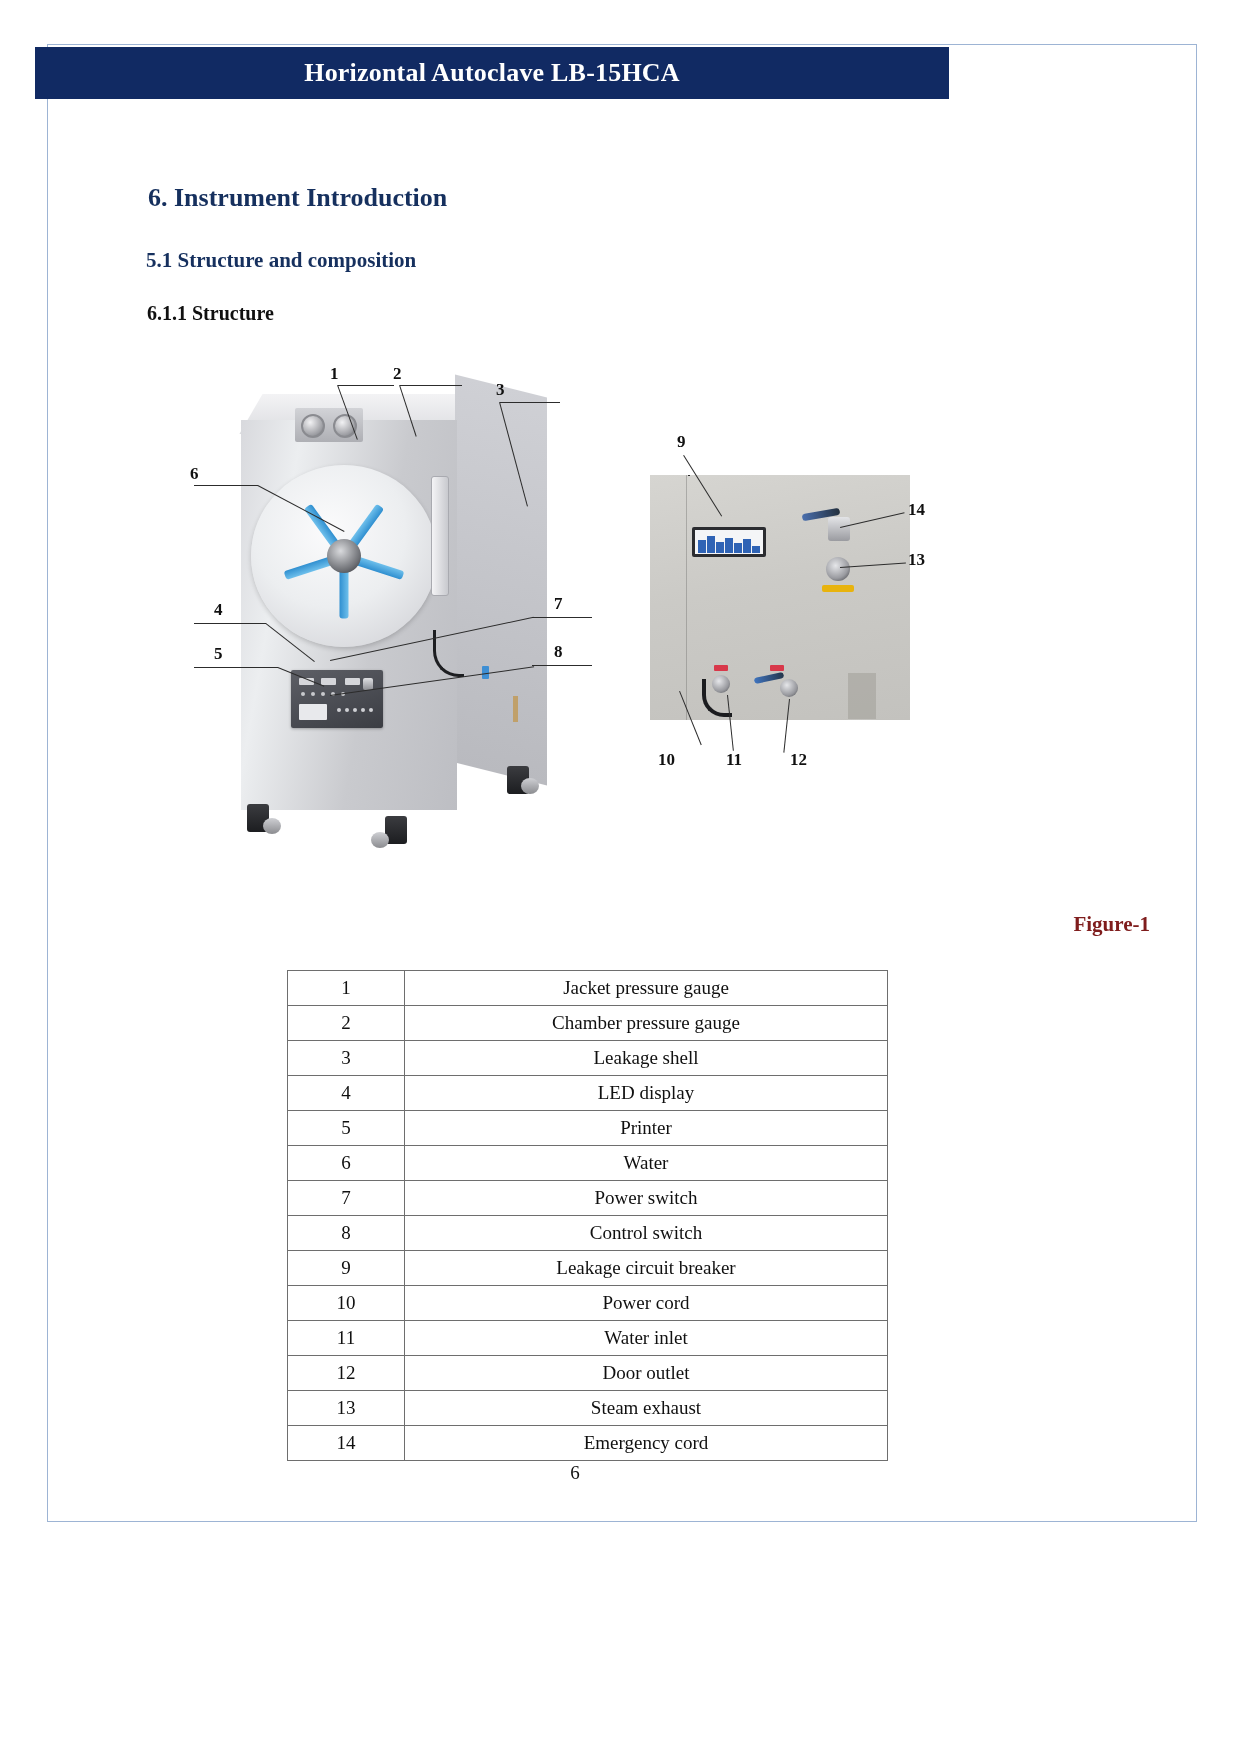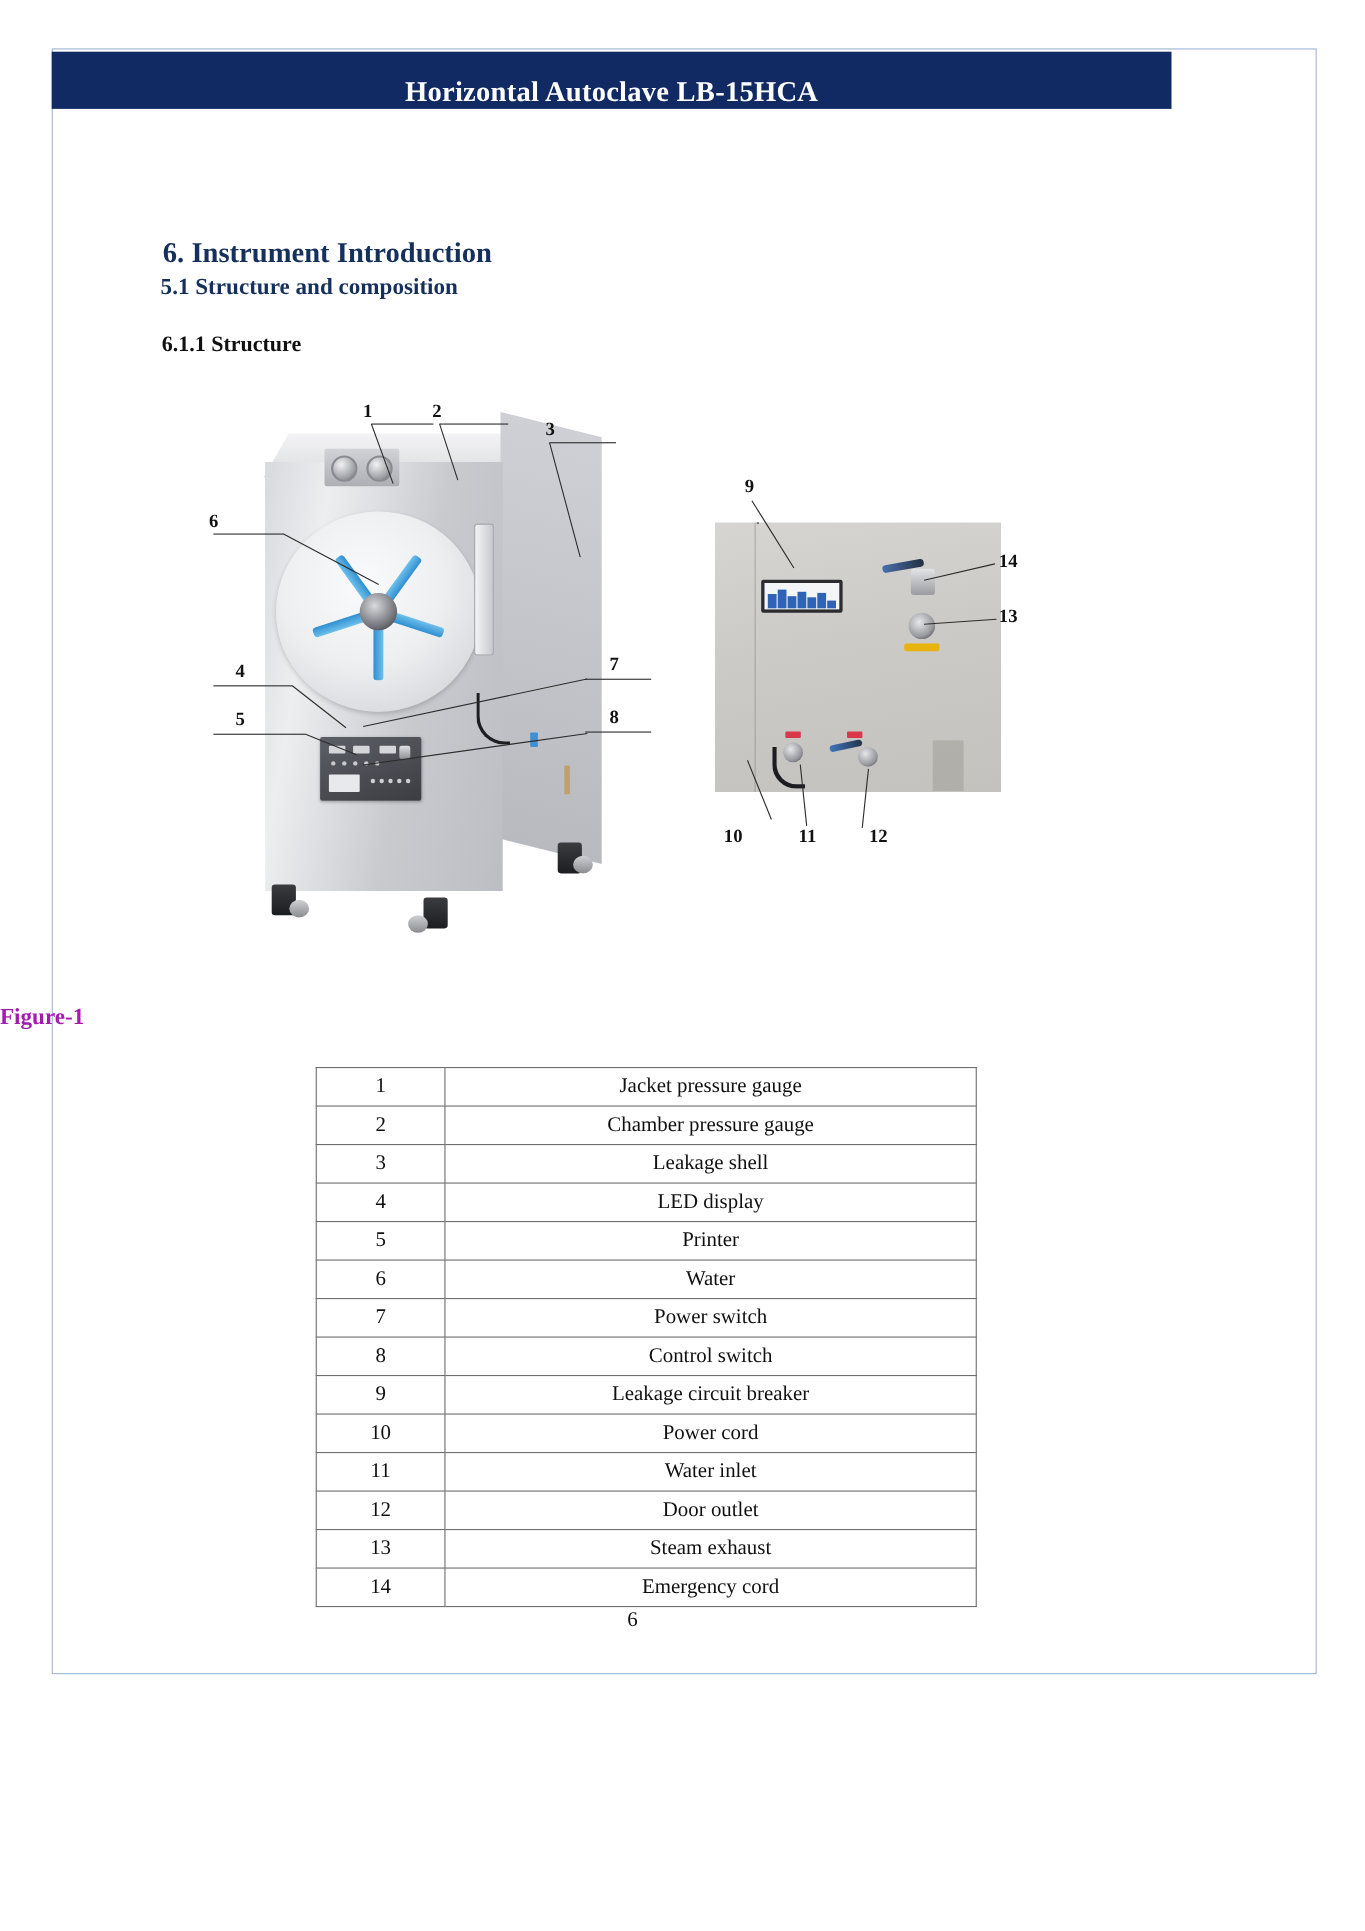--- a/index.html
+++ b/index.html
@@ -23,27 +23,27 @@
     width: 1150px;
     height: 1478px;
     border: 1px solid #9db4d4;
     box-sizing: border-box;
     background: #ffffff;
   }
 
   
   .header-banner {
     position: absolute;
-    left: 47px;
+    left: 35px;
     top: 47px;
-    width: 1018px;
+    width: 914px;
     height: 52px;
     background: #112a63;
     display: flex;
-    align-items: flex-end;
+    align-items: center;
     justify-content: center;
     box-sizing: border-box;
   }
   .header-title {
     color: #ffffff;
     font-size: 26px;
     font-weight: bold;
     letter-spacing: 0.2px;
     font-family: "Liberation Serif", "DejaVu Serif", serif;
     white-space: nowrap;
@@ -51,21 +51,20 @@
 
   
   .h-sec {
     position: absolute;
     left: 148px;
     top: 183px;
     color: #16305e;
     font-size: 26px;
     font-weight: bold;
     white-space: nowrap;
-    margin-top: 32px;
   }
   .h-sub {
     position: absolute;
     left: 146px;
     top: 248px;
     color: #16305e;
     font-size: 21px;
     font-weight: bold;
     white-space: nowrap;
   }
@@ -413,24 +412,24 @@
     height: 46px;
     background: rgba(160,158,152,0.55);
   }
 
   
   .fig-caption {
     position: absolute;
     left: 0;
     top: 912px;
     width: 1150px;
-    text-align: left;
+    text-align: right;
     font-size: 21px;
     font-weight: bold;
-    color: #a21caf;
+    color: #7f1d1d;
   }
 
   
   .parts-table {
     position: absolute;
     left: 287px;
     top: 970px;
     width: 601px;
     border-collapse: collapse;
     table-layout: fixed;

